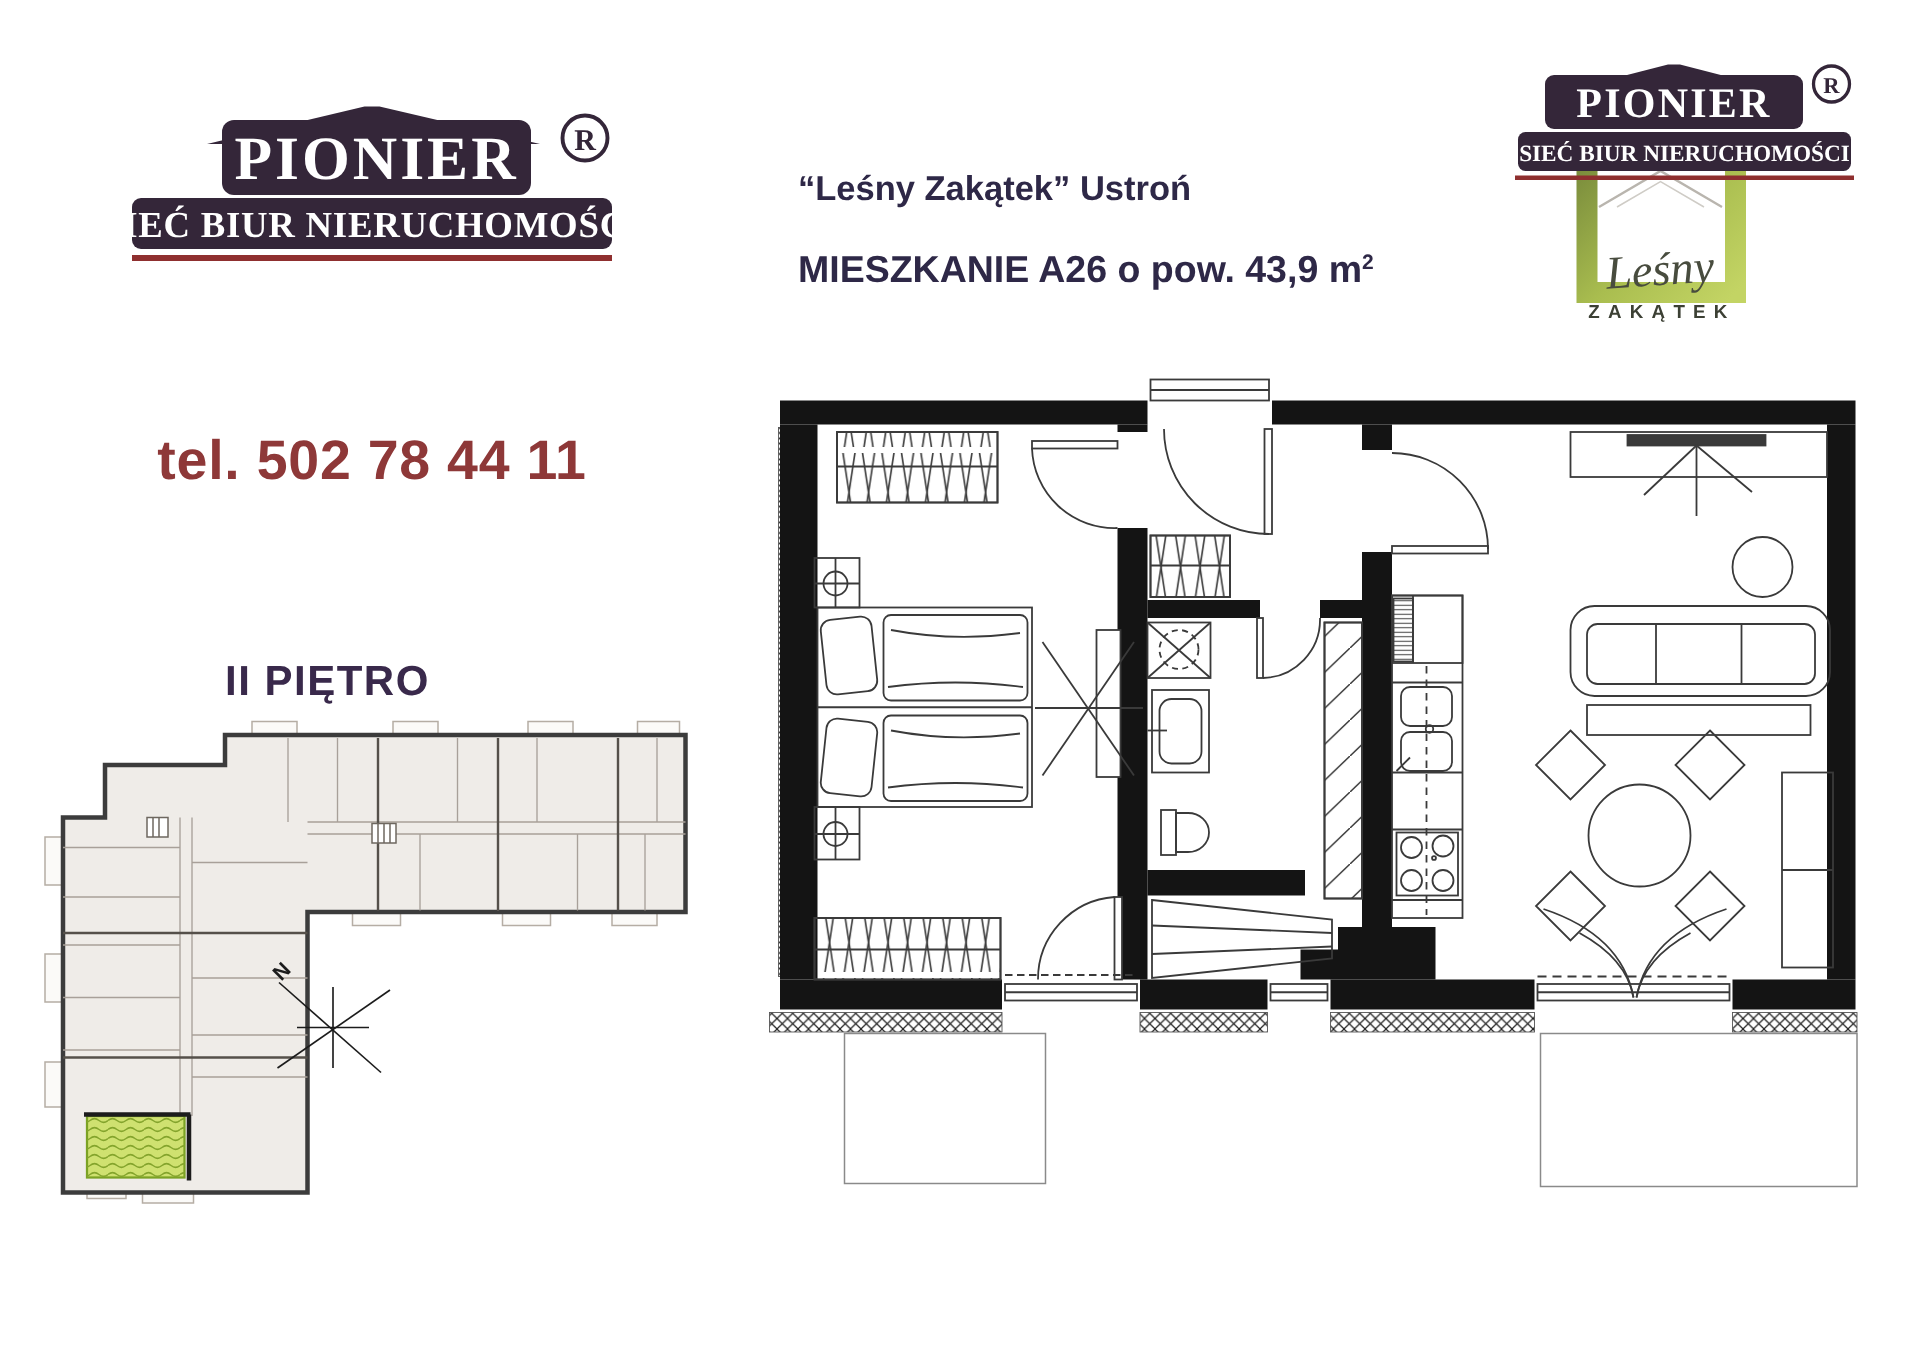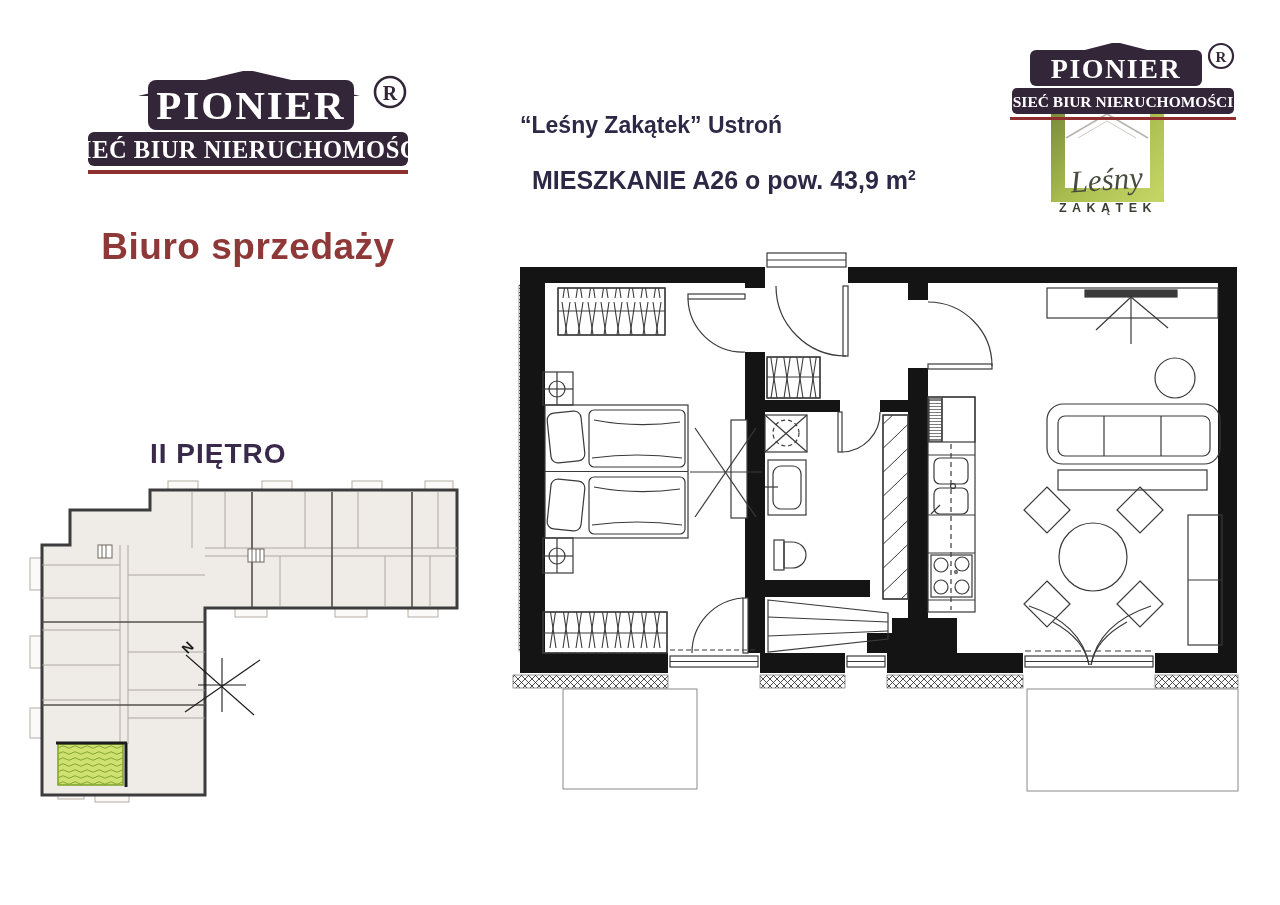--- a/index.html
+++ b/index.html
@@ -29,23 +29,23 @@
     <text x="251" y="119" text-anchor="middle" font-size="41" font-weight="bold" fill="#ffffff" letter-spacing="2">PIONIER</text>
     <g>
       <circle cx="390" cy="92" r="15" fill="#ffffff" stroke="#342639" stroke-width="2.6"></circle>
       <text x="390" y="100" text-anchor="middle" font-size="20" font-weight="bold" fill="#342639">R</text>
     </g>
     <rect x="88" y="132" width="320" height="34" rx="6" fill="#342639"></rect>
     <text x="248" y="158" text-anchor="middle" font-size="24.5" font-weight="bold" fill="#ffffff" letter-spacing="0.5">SIEĆ BIUR NIERUCHOMOŚCI</text>
     <rect x="88" y="170" width="320" height="4" fill="#8f2f2f"></rect>
   </svg>
 
-  <div class="abs sales-line" style="left:88px;top:226px;">Biuro sprzedaży</div>
-
-  <div class="abs proj-name" style="left:520px;top:112px;">“Leśny Zakątek” Ustroń</div>
+  <div class="abs sales-line" style="left:88px;top:286px;">tel. 502 78 44 11</div>
+
+  <div class="abs proj-name" style="left:532px;top:112px;">“Leśny Zakątek” Ustroń</div>
   <div class="abs apt-title" style="left:532px;top:166px;text-align:center;">
     <span>MIESZKANIE A26 o pow. 43,9 m</span><span class="sup">2</span>
   </div>
 
   <div class="abs floor-label" style="left:150px;top:438px;">II PIĘTRO</div>
 
   <svg class="abs" style="left:1005px;top:35px;" width="245" height="190" viewBox="1005 35 245 190">
     <defs>
       <linearGradient id="grn" x1="0" y1="0" x2="1" y2="1">
         <stop offset="0" stop-color="#75873a"></stop>

